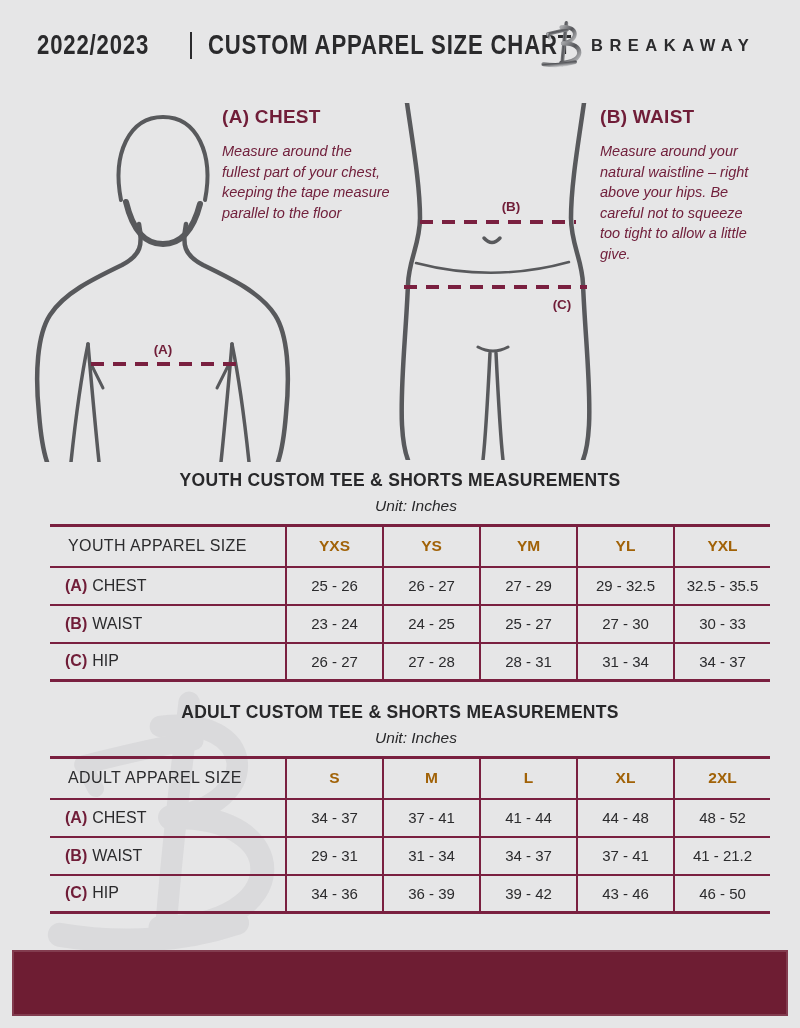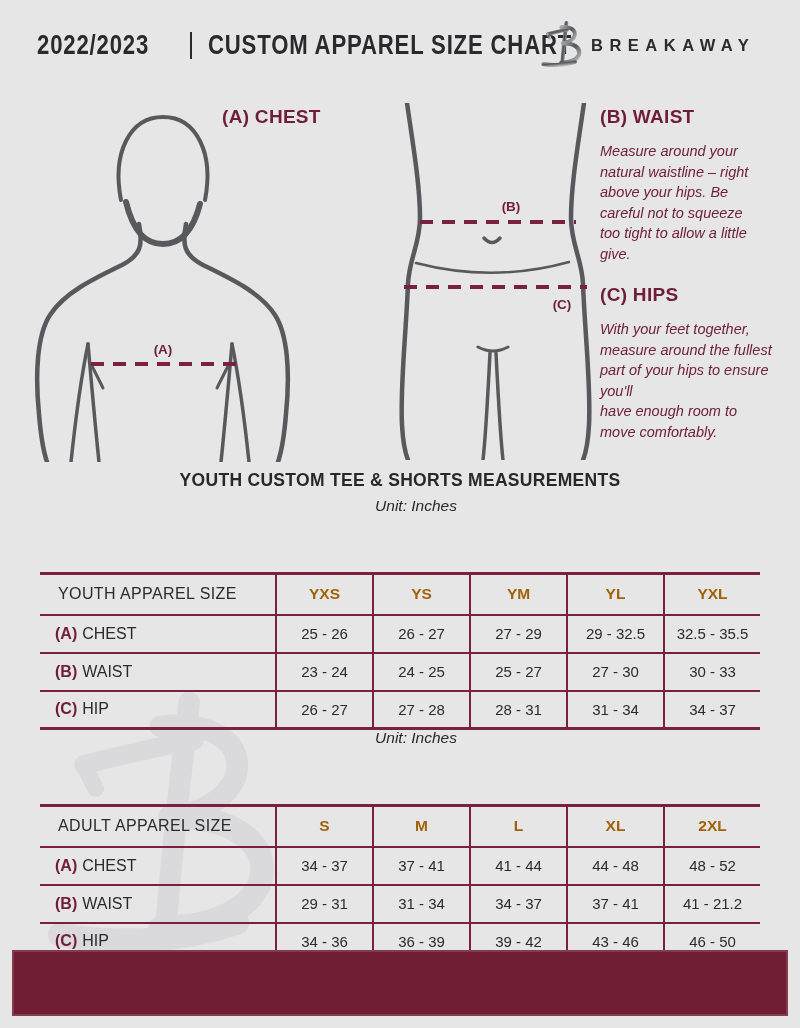--- a/index.html
+++ b/index.html
@@ -35,22 +35,22 @@
   .instr-chest{left:222px;top:106px;width:168px;}
   .instr-waist{left:600px;top:106px;width:163px;}
   .instr-hips{left:600px;top:284px;width:174px;}
   
   .section-title{position:absolute;left:0;width:800px;text-align:center;font-size:17.5px;font-weight:700;color:#28282a;letter-spacing:0.3px;}
   .section-unit{position:absolute;left:16px;width:800px;text-align:center;font-style:italic;font-size:15.5px;color:#28282a;}
   .st-youth{top:470px;} .su-youth{top:497px;}
   .st-adult{top:702px;} .su-adult{top:729px;}
   
   table.size-table{
-    position:absolute;left:40px;width:720px;border-collapse:collapse;table-layout:fixed;
-    border-top:3px solid var(--border);border-bottom:3px solid var(--border);margin-top:48px;
+    position:absolute;left:50px;width:720px;border-collapse:collapse;table-layout:fixed;
+    border-top:3px solid var(--border);border-bottom:3px solid var(--border);
   }
   .t-youth{top:524px;} .t-adult{top:756px;}
   .size-table th,.size-table td{border-left:2px solid var(--border);padding:0;}
   .size-table th:first-child,.size-table td:first-child{border-left:none;}
   .size-table tr.head{height:41px;}
   .size-table tr.head th{border-bottom:2px solid var(--border);}
   .size-table tr.data{height:38px;}
   .size-table tr.data + tr.data td{border-top:2px solid var(--border);}
   th.first{text-align:left;padding-left:18px;font-weight:400;font-size:16px;letter-spacing:0.4px;color:var(--ink);}
   th.size{font-weight:700;font-size:15.5px;color:#a16207;}
@@ -144,29 +144,25 @@
 
       <path d="M30,119 L186,119" stroke="var(--border)" stroke-width="4" stroke-dasharray="13 9" stroke-linecap="butt"></path>
       <path d="M14,184 L197,184" stroke="var(--border)" stroke-width="4" stroke-dasharray="13 9" stroke-linecap="butt"></path>
     </g>
     <text x="121" y="108" text-anchor="middle" font-size="13.5">(B)</text>
     <text x="172" y="206" text-anchor="middle" font-size="13.5">(C)</text>
   </svg>
 
   <div class="instr instr-chest">
     <h3>(A) CHEST</h3>
+    <p>Measure around the fullest part of your chest, keeping the tape measure parallel to the floor</p>
   </div>
   <div class="instr instr-waist">
     <h3>(B) WAIST</h3>
     <p>Measure around your natural waistline – right above your hips. Be careful not to squeeze too tight to allow a little give.</p>
-  </div>
-  <div class="instr instr-hips">
-    <h3>(C) HIPS</h3>
-    <p>With your feet together, measure around the fullest part of your hips to ensure you'll
-have enough room to move comfortably.</p>
   </div>
 
   <div class="section-title st-youth">YOUTH CUSTOM TEE &amp; SHORTS MEASUREMENTS</div>
   <div class="section-unit su-youth">Unit: Inches</div>
 
   <table class="size-table t-youth">
     <colgroup>
         <col style="width:236px">
         <col style="width:97px">
         <col style="width:97px">
@@ -203,20 +199,21 @@
       <td class="c-label"><span class="prefix">(C)</span><span>HIP</span></td>
       <td class="val">26 - 27</td>
       <td class="val">27 - 28</td>
       <td class="val">28 - 31</td>
       <td class="val">31 - 34</td>
       <td class="val">34 - 37</td>
     </tr>
   </tbody>
     </table>
 
+  <div class="section-title st-adult">ADULT CUSTOM TEE &amp; SHORTS MEASUREMENTS</div>
   <div class="section-unit su-adult">Unit: Inches</div>
 
   <table class="size-table t-adult">
     <colgroup>
         <col style="width:236px">
         <col style="width:97px">
         <col style="width:97px">
         <col style="width:97px">
         <col style="width:97px">
         <col style="width:96px">

